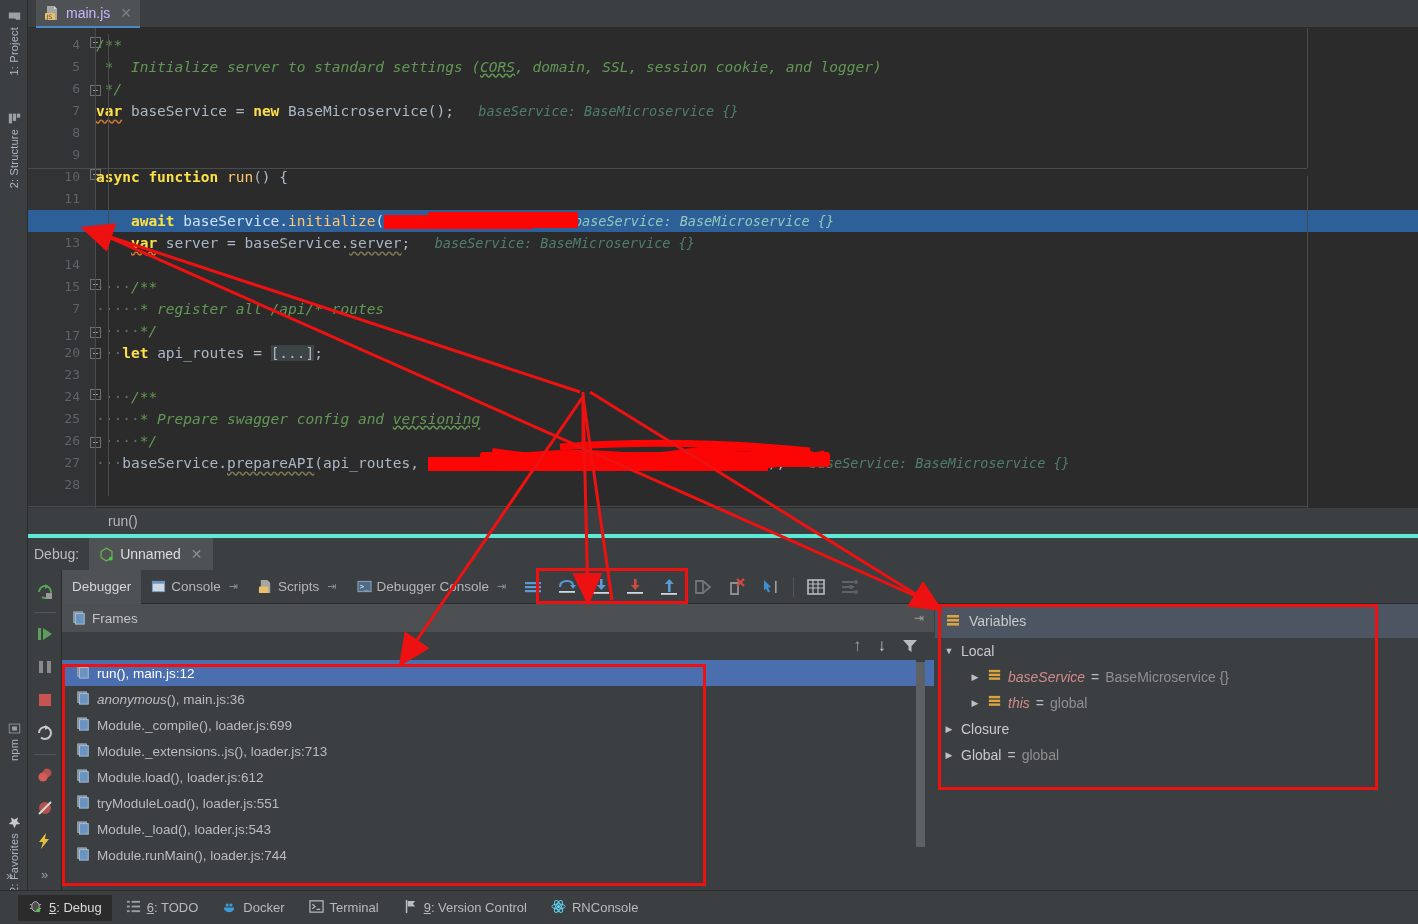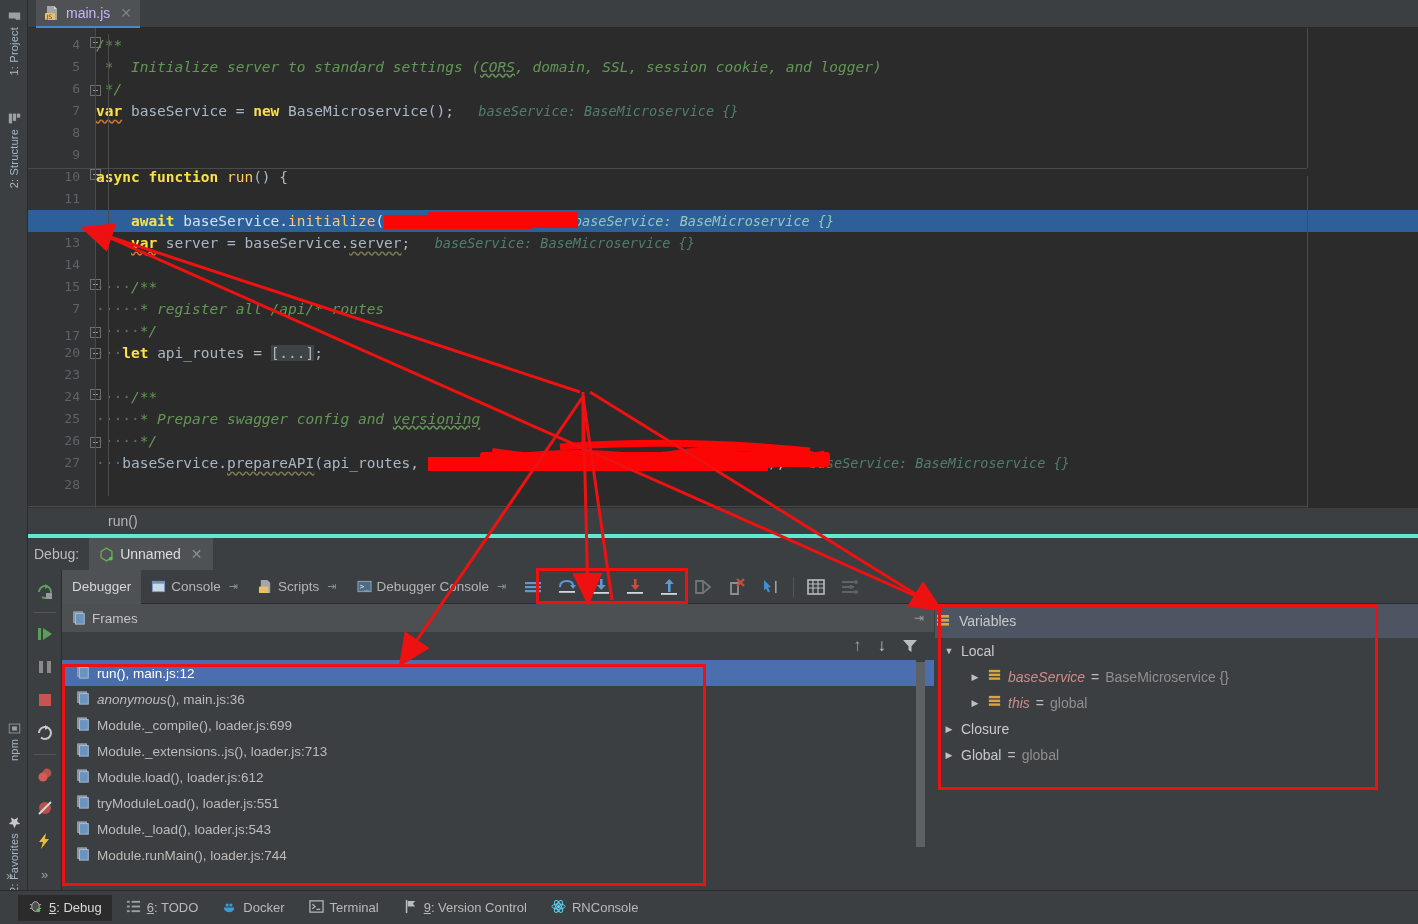--- a/index.html
+++ b/index.html
@@ -171,21 +171,21 @@
   }
   .frames-thumb { position: absolute; right: 8px; top: 58px; width: 9px; height: 185px; background: #5d6164; }
 
   
   .vars-panel {
     position: absolute; left: 935px; top: 604px; width: 483px; height: 286px;
     background: #3c3f41;
   }
   .vars-title {
     position: absolute; left: 0; top: 0; width: 483px; height: 34px;
-    background: #4c5561; display: flex; align-items: center; gap: 8px; 
+    background: #4c5561; display: flex; align-items: center; gap: 8px; padding-left: 10px;
     color: #c9c9c9; font-size: 14px;
   }
   .vars-body { position: absolute; left: 0; top: 34px; width: 483px; height: 252px; background: #3c3f41; }
   .var-row {
     height: 26px; display: flex; align-items: center; gap: 6px;
     color: #bcbcbc; font-size: 14px; white-space: nowrap;
   }
   .tri { width: 12px; text-align: center; color: #c0c0c0; font-size: 9px; flex: none; }
   .var-name { color: #d08a8a; font-style: italic; }
   .var-eq { color: #bcbcbc; }

